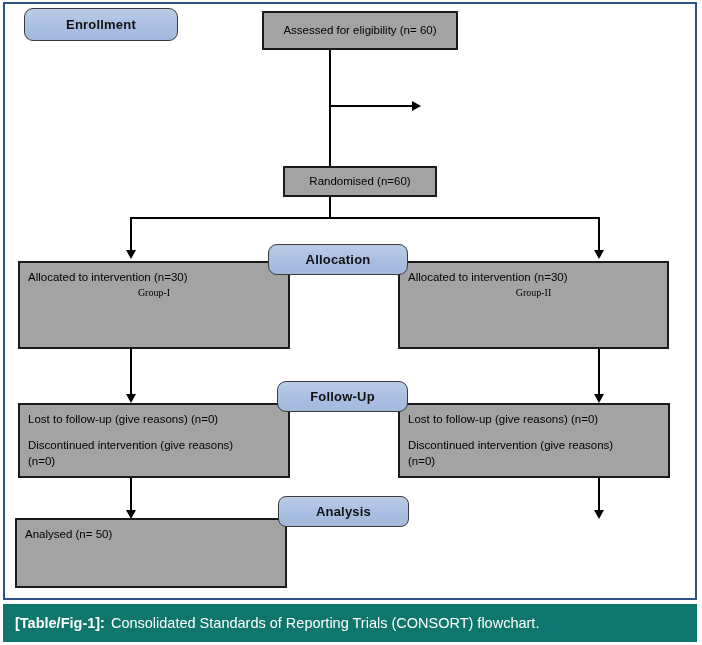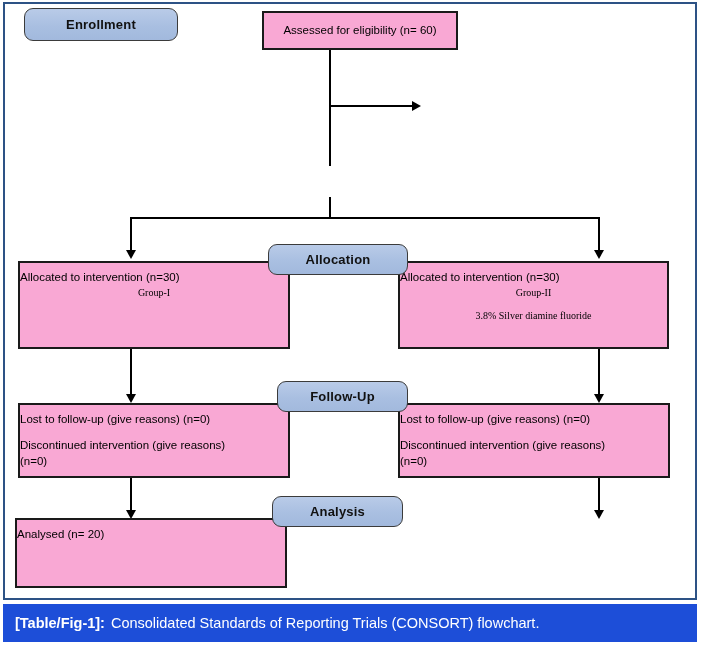--- a/index.html
+++ b/index.html
@@ -31,22 +31,22 @@
     left: 0;
     top: 0;
     width: 632px;
     height: 604px;
   }
   
   .box {
     position: absolute;
     box-sizing: border-box;
     border: 2px solid #1a1a1a;
-    background: #f9a8d4;
-    padding: 6px 0;
+    background: #a3a3a3;
+    padding: 6px 8px;
     font-size: 11.5px;
     line-height: 1.45;
     color: #000000;
     font-family: "Liberation Sans", sans-serif;
   }
   .box .line { white-space: nowrap; }
   .box .gap { height: 9px; }
   .box-center { text-align: center; }
   .serif-line {
     font-family: "Liberation Serif", serif;
@@ -97,21 +97,21 @@
     border-bottom: 5px solid transparent;
     border-left: 9px solid #000000;
   }
   
   .caption-bar {
     position: absolute;
     left: 3px;
     top: 604px;
     width: 694px;
     height: 38px;
-    background: #1d4ed8;
+    background: #0f766e;
     color: #ffffff;
     display: flex;
     align-items: center;
     padding-left: 12px;
     box-sizing: border-box;
     font-size: 14.5px;
     font-family: "Liberation Sans", sans-serif;
   }
   .caption-tag {
     font-weight: bold;
@@ -128,51 +128,53 @@
   <div class="frame"></div>
 
   <div class="canvas">
 
     <div class="badge" style="left:24px; top:8px; width:154px; height:33px;">Enrollment</div>
 
     <div class="badge" style="left:268px; top:244px; width:140px; height:31px;">Allocation</div>
 
     <div class="badge" style="left:277px; top:381px; width:131px; height:31px;">Follow-Up</div>
 
-    <div class="badge" style="left:272px; top:496px; width:131px; height:31px;">Analysis</div>
+    <div class="badge" style="left:278px; top:496px; width:131px; height:31px;border-radius:8px;">Analysis</div>
 
     <div class="box box-center" style="left:262px; top:11px; width:196px; height:39px; display:flex; align-items:center; justify-content:center;">
       <span class="line">Assessed for eligibility (n= 60)</span>
     </div>
 
 
     <div class="vline" style="left:329px; top:50px; height:116px;"></div>
 
     <div class="hline" style="left:329px; top:105px; width:84px;"></div>
     <div class="arrow-right" style="left:412px; top:101px;"></div>
 
+    <div class="box box-center" style="left:283px; top:166px; width:154px; height:31px; display:flex; align-items:center; justify-content:center;">
+      <span class="line">Randomised (n=60)</span>
+    </div>
 
     <div class="vline" style="left:329px; top:197px; height:20px;"></div>
     <div class="hline" style="left:130px; top:217px; width:470px;"></div>
     <div class="vline" style="left:130px; top:217px; height:33px;"></div>
     <div class="vline" style="left:598px; top:217px; height:33px;"></div>
     <div class="arrow-down" style="left:126px; top:250px;"></div>
     <div class="arrow-down" style="left:594px; top:250px;"></div>
 
     <div class="box" style="left:18px; top:261px; width:272px; height:88px;">
       <span class="line">Allocated to intervention (n=30)</span>
       <div class="serif-line">Group-I</div>
       <div class="gap"></div>
     </div>
 
     <div class="box" style="left:398px; top:261px; width:271px; height:88px;">
       <span class="line">Allocated to intervention (n=30)</span>
       <div class="serif-line">Group-II</div>
       <div class="gap"></div>
-      <div class="serif-line">3.8% Silver diamine fluoride</div>
     </div>
 
     <div class="vline" style="left:130px; top:349px; height:45px;"></div>
     <div class="arrow-down" style="left:126px; top:394px;"></div>
     <div class="vline" style="left:598px; top:349px; height:45px;"></div>
     <div class="arrow-down" style="left:594px; top:394px;"></div>
 
     <div class="box" style="left:18px; top:403px; width:272px; height:75px;">
       <div class="line">Lost to follow-up (give reasons) (n=0)</div>
       <div class="gap"></div>
@@ -186,21 +188,21 @@
       <div class="line">Discontinued intervention (give reasons)</div>
       <div class="line">(n=0)</div>
     </div>
 
     <div class="vline" style="left:130px; top:478px; height:32px;"></div>
     <div class="arrow-down" style="left:126px; top:510px;"></div>
     <div class="vline" style="left:598px; top:478px; height:32px;"></div>
     <div class="arrow-down" style="left:594px; top:510px;"></div>
 
     <div class="box" style="left:15px; top:518px; width:272px; height:70px;">
-      <span class="line">Analysed (n= 20)</span>
+      <span class="line">Analysed (n= 50)</span>
     </div>
 
 
   </div>
 
   <div class="caption-bar">
     <span class="caption-tag">[Table/Fig-1]:</span>
     <span class="caption-text">Consolidated Standards of Reporting Trials (CONSORT) flowchart.</span>
   </div>
 

